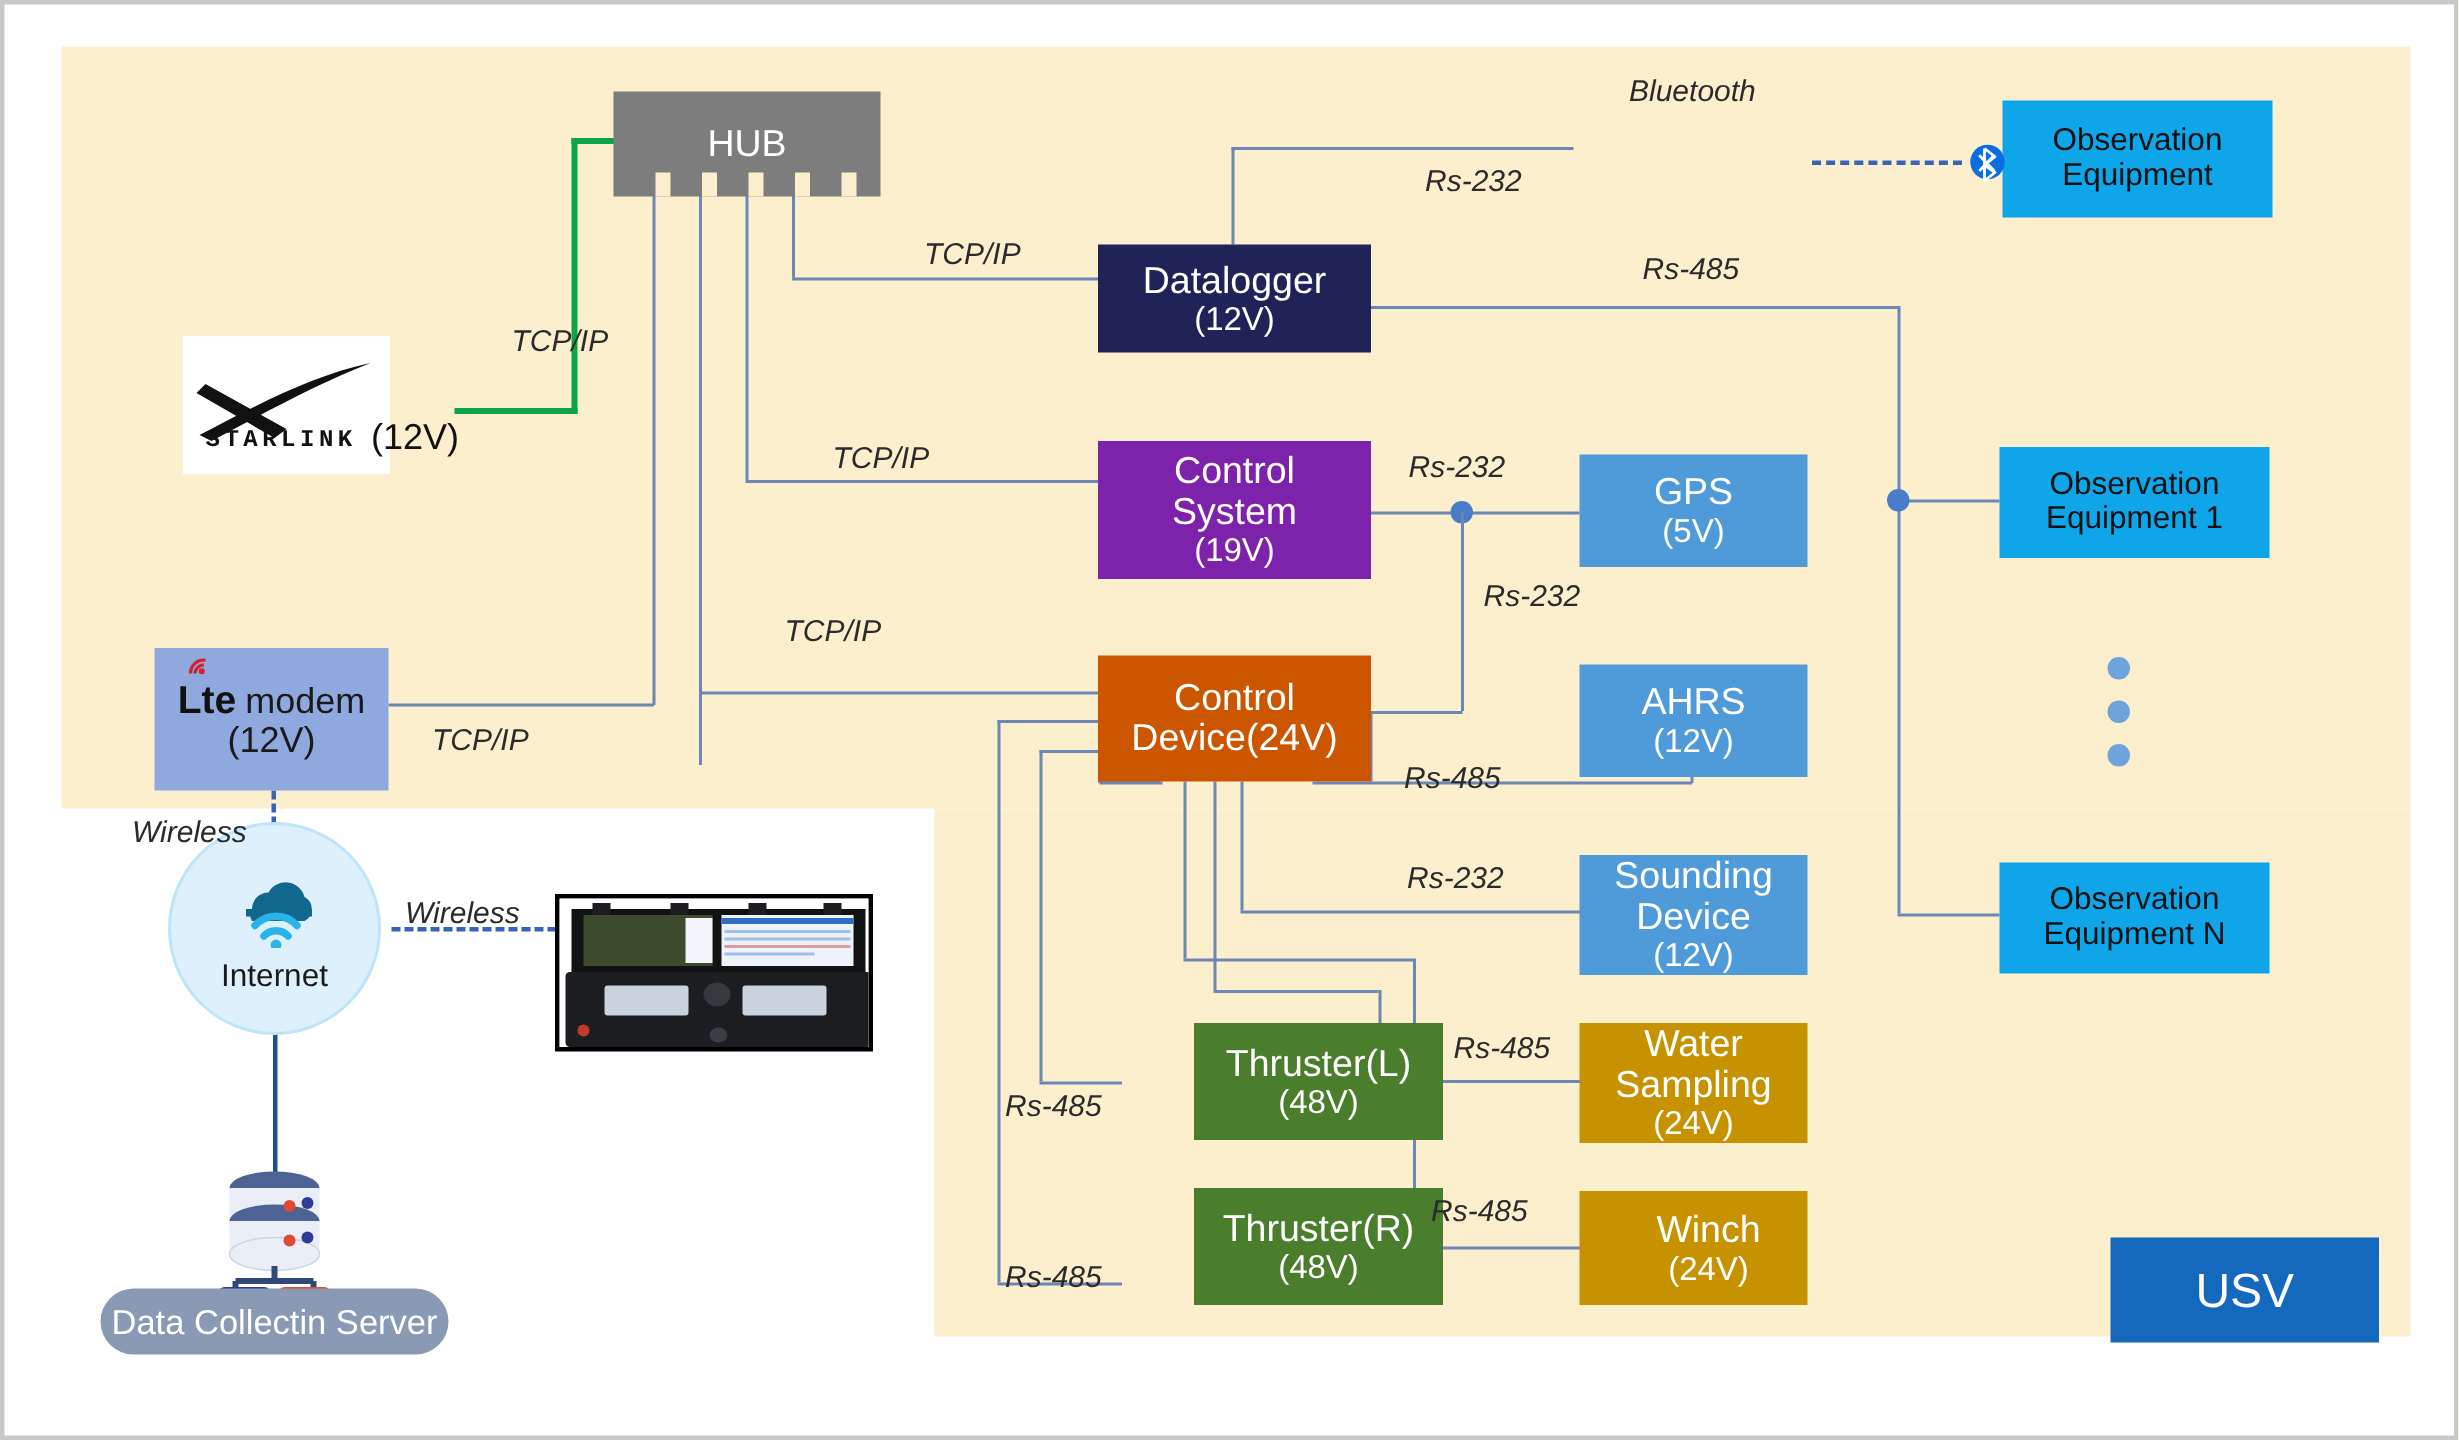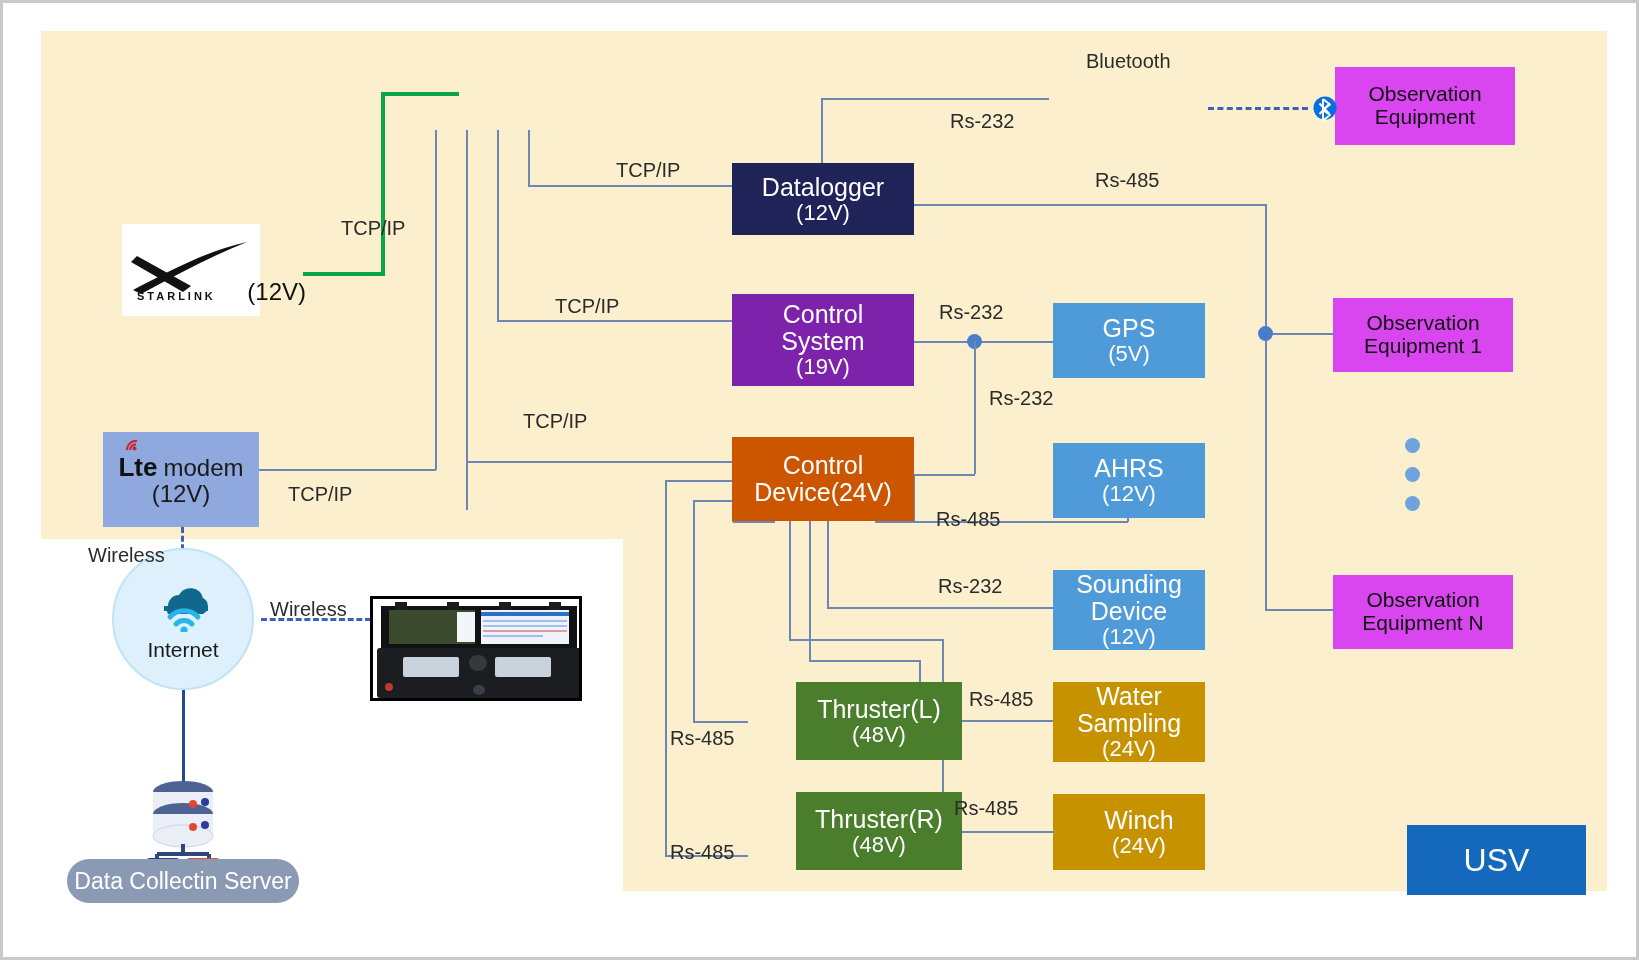--- a/index.html
+++ b/index.html
@@ -25,21 +25,21 @@
   .node .t1{font-size:25px;}
   .node .t2{font-size:22px;}
   .node.dark   {background:#1f2357;}
   .node.purple {background:#7d23ab;}
   .node.orange {background:#cc5500;}
   .node.blue   {background:#4f9bd9;}
   .node.green  {background:#4a7d2c;}
   .node.gold   {background:#c69200;}
   .node.hub    {background:#7d7d7d;}
   .node.lte    {background:#8fa8dd;color:#1a1a1a;}
-  .node.obs    {background:#d946ef;color:#111111;}
+  .node.obs    {background:#0ea5e9;color:#111111;}
   .node.obs .t1{font-size:21px;}
   .node.usv    {background:#1569bd;color:#fff;}
   .node.usv .t1{font-size:32px;}
 
   
   .hubport{position:absolute;bottom:0;width:10px;height:16px;background:#fcefcd;}
 
   
   .wire{background:#6d86b5;}
   .wh{height:1.6px;}
@@ -48,34 +48,34 @@
   .gh{height:4px;}
   .gv{width:4px;}
   .navy{background:#1f4e95;}
   .nv{width:3px;}
   .dashv{border-left:3px dashed #3a63b8;width:0;}
   .dashh{border-top:3px dashed #3a63b8;height:0;}
 
   .dot{border-radius:50%;background:#4a7dc9;}
 
   
-  .lbl{color:#2b2b2b;font-size:20px;white-space:nowrap;}
+  .lbl{color:#2b2b2b;font-size:20px;white-space:nowrap;font-style:italic;}
 
   
   .pill{
     background:#8a9ab5;color:#fff;border-radius:22px;
     display:flex;align-items:center;justify-content:center;
     font-size:23px;white-space:nowrap;
   }
 
   
   .starcard{background:#fff;display:flex;align-items:center;justify-content:center;}
   .starwrap{position:relative;width:120px;height:68px;}
-  .starV{font-size:11px;letter-spacing:3px;font-weight:bold;color:#111;
-         position:absolute;bottom:2px;left:6px;}
+  .starV{font-size:16px;letter-spacing:3px;font-weight:bold;color:#111;
+         position:absolute;bottom:2px;left:6px;font-family:Liberation Mono, monospace;}
   .star12{position:absolute;right:-46px;bottom:10px;font-size:24px;color:#111;}
 
   
   .ltewrap{display:flex;align-items:baseline;gap:6px;}
   .ltemark{font-weight:bold;font-size:26px;color:#111;position:relative;}
 
   
   .cloudcirc{
     border-radius:50%;
     background:radial-gradient(circle at 50% 45%, #ddf0fb 0%, #ddf0fb 72%, #eef8fd 88%, rgba(255,255,255,0) 100%);
@@ -180,20 +180,28 @@
   <div class="abs wire wh" style="left:662px;top:852px;width:83px;"></div>
 
   <div class="abs dashv" style="left:178px;top:524px;height:84px;"></div>
 
   <div class="abs dashh" style="left:258px;top:615px;width:110px;"></div>
 
   <div class="abs navy nv" style="left:179px;top:680px;height:100px;"></div>
 
   <div class="abs dashh" style="left:1205px;top:104px;width:100px;"></div>
 
+  <div class="abs node hub" style="left:406px;top:58px;width:178px;height:70px;">
+    <span class="t1">HUB</span>
+    <span class="hubport" style="left:28px;"></span>
+    <span class="hubport" style="left:59px;"></span>
+    <span class="hubport" style="left:90px;"></span>
+    <span class="hubport" style="left:121px;"></span>
+    <span class="hubport" style="left:152px;"></span>
+  </div>
 
   <div class="abs starcard" style="left:119px;top:221px;width:138px;height:92px;">
     <div class="starwrap">
       <svg width="120" height="60" viewBox="0 0 120 60" style="position:absolute;top:0;left:0;">
         <path d="M4 22 L62 52 M4 52 L78 16 C88 11 100 8 112 7 C96 12 82 19 70 26 L12 56 Z" fill="none"></path>
         <path d="M6 20 L60 50 L52 56 L0 26 Z" fill="#111"></path>
         <path d="M2 54 C40 34 78 14 116 6 C80 20 44 40 10 58 Z" fill="#111"></path>
       </svg>
       <span class="starV">STARLINK</span>
     </div>

